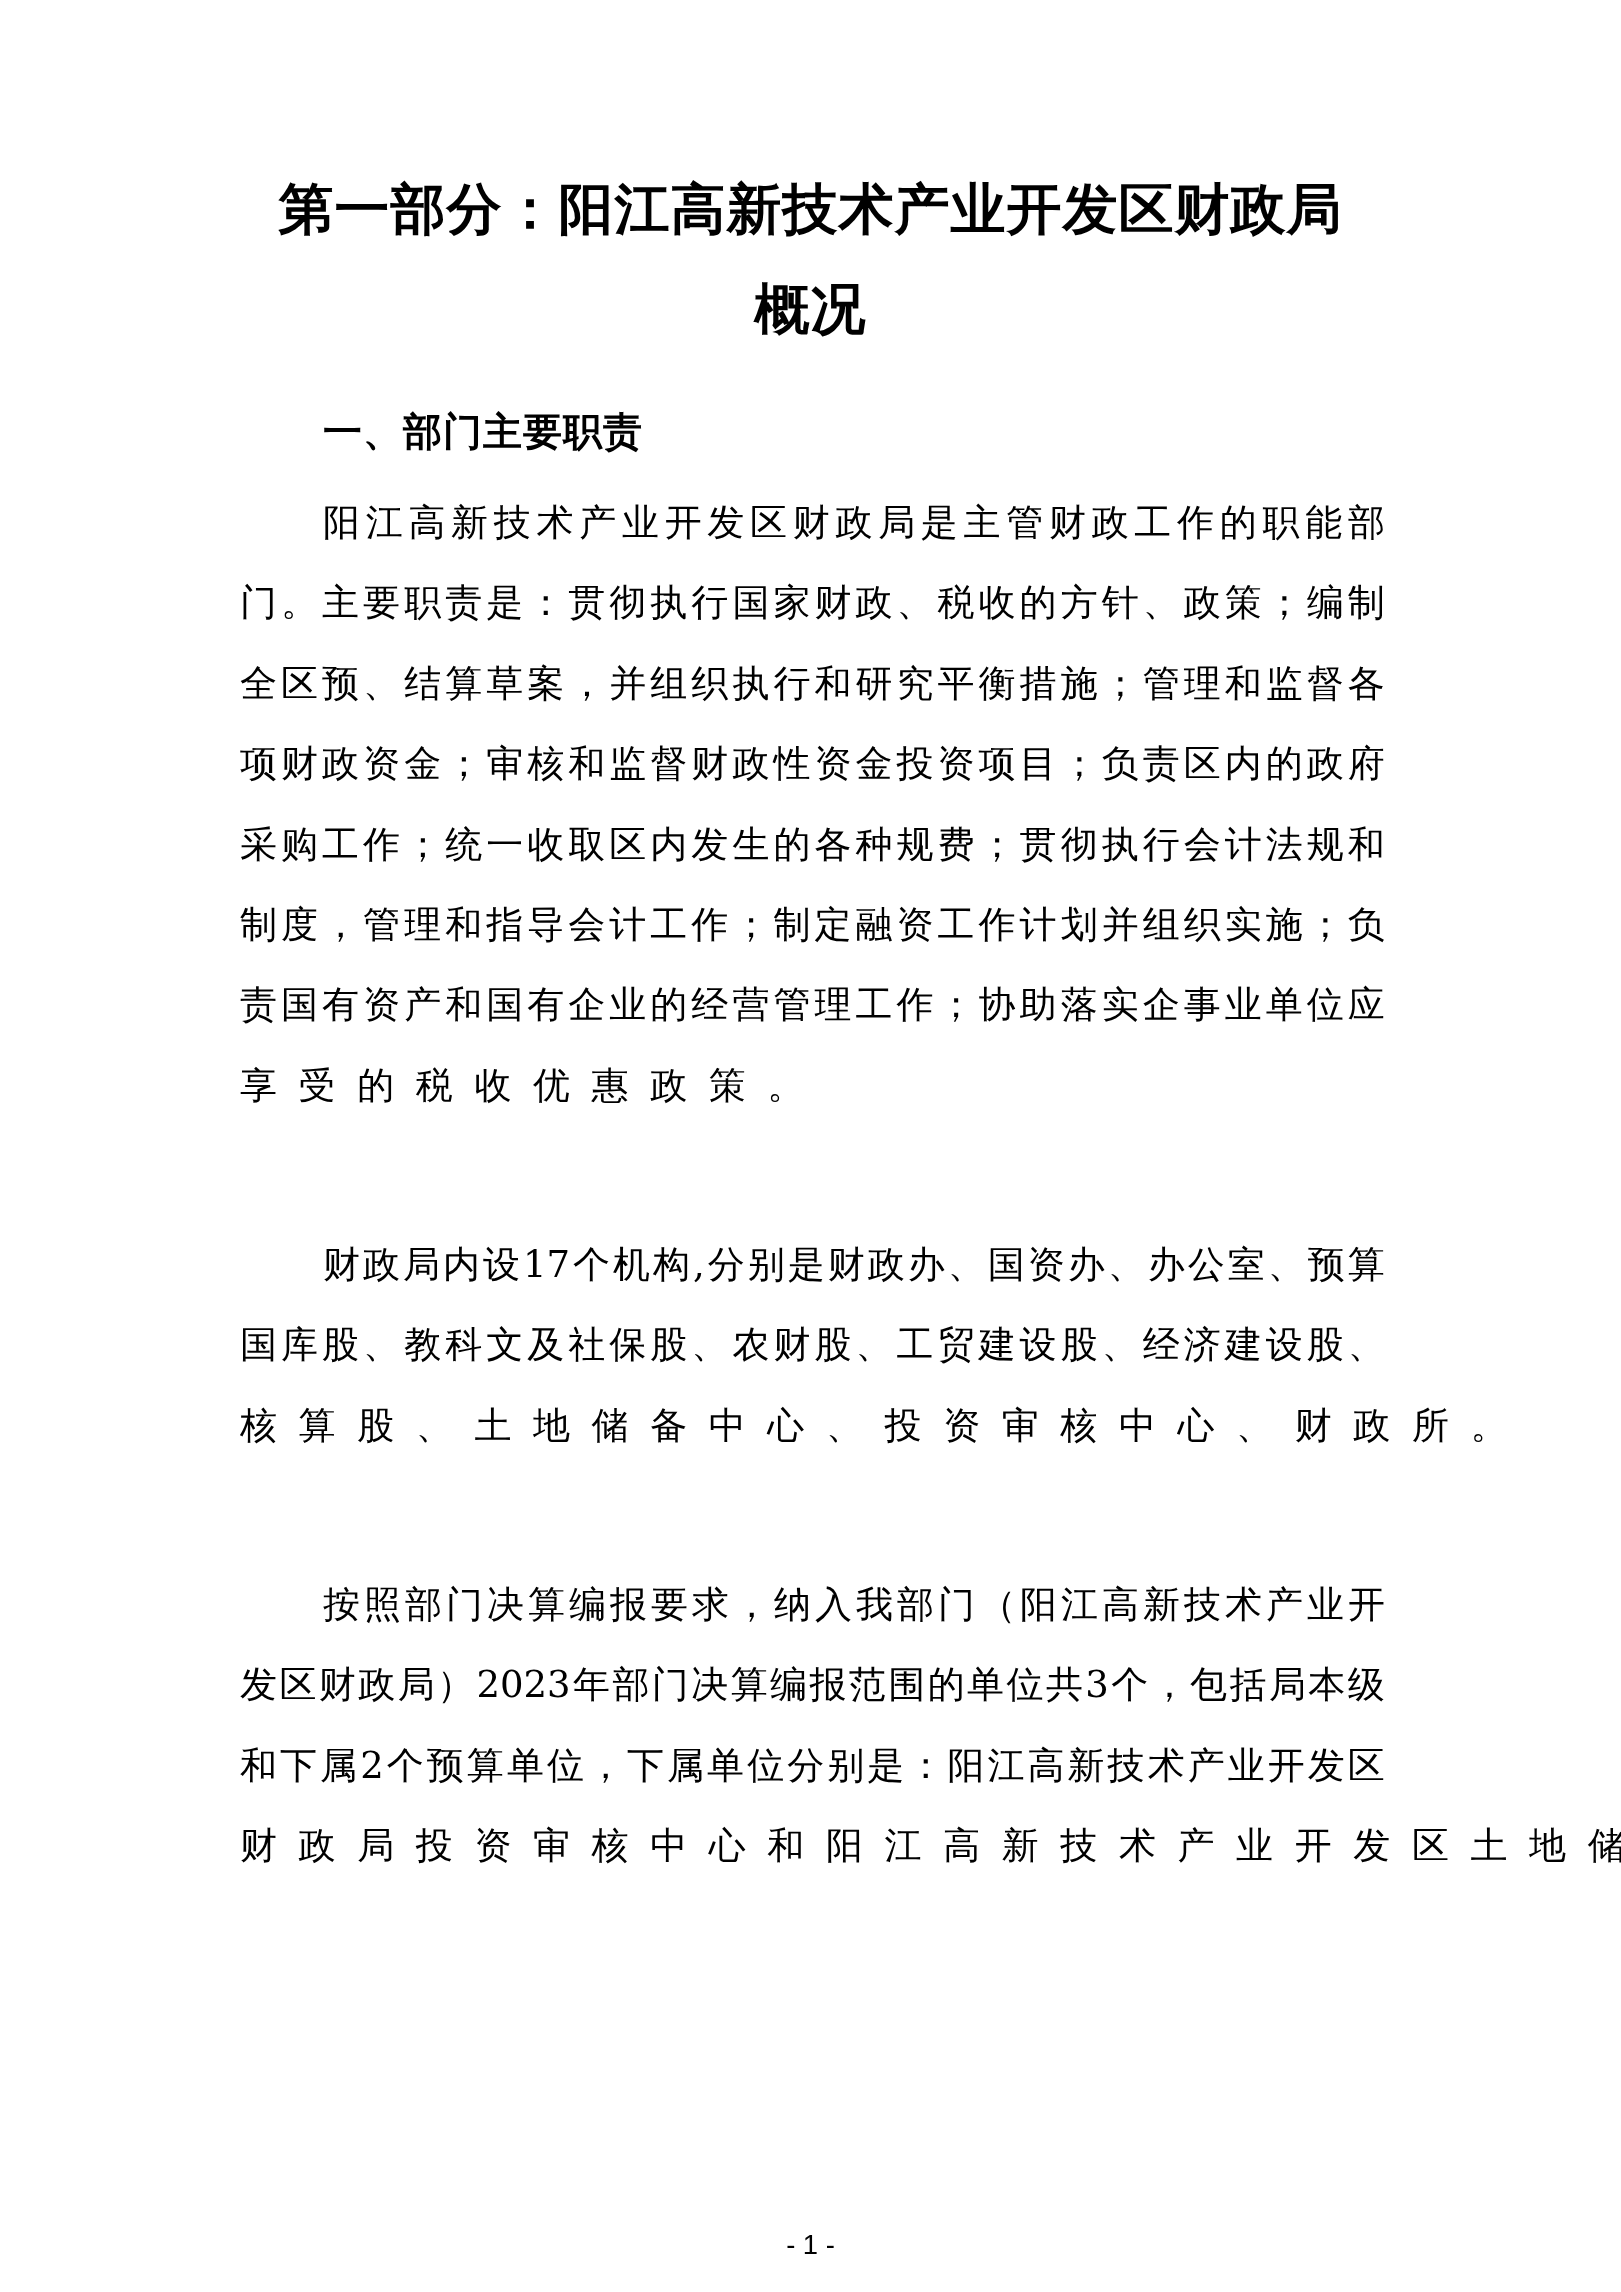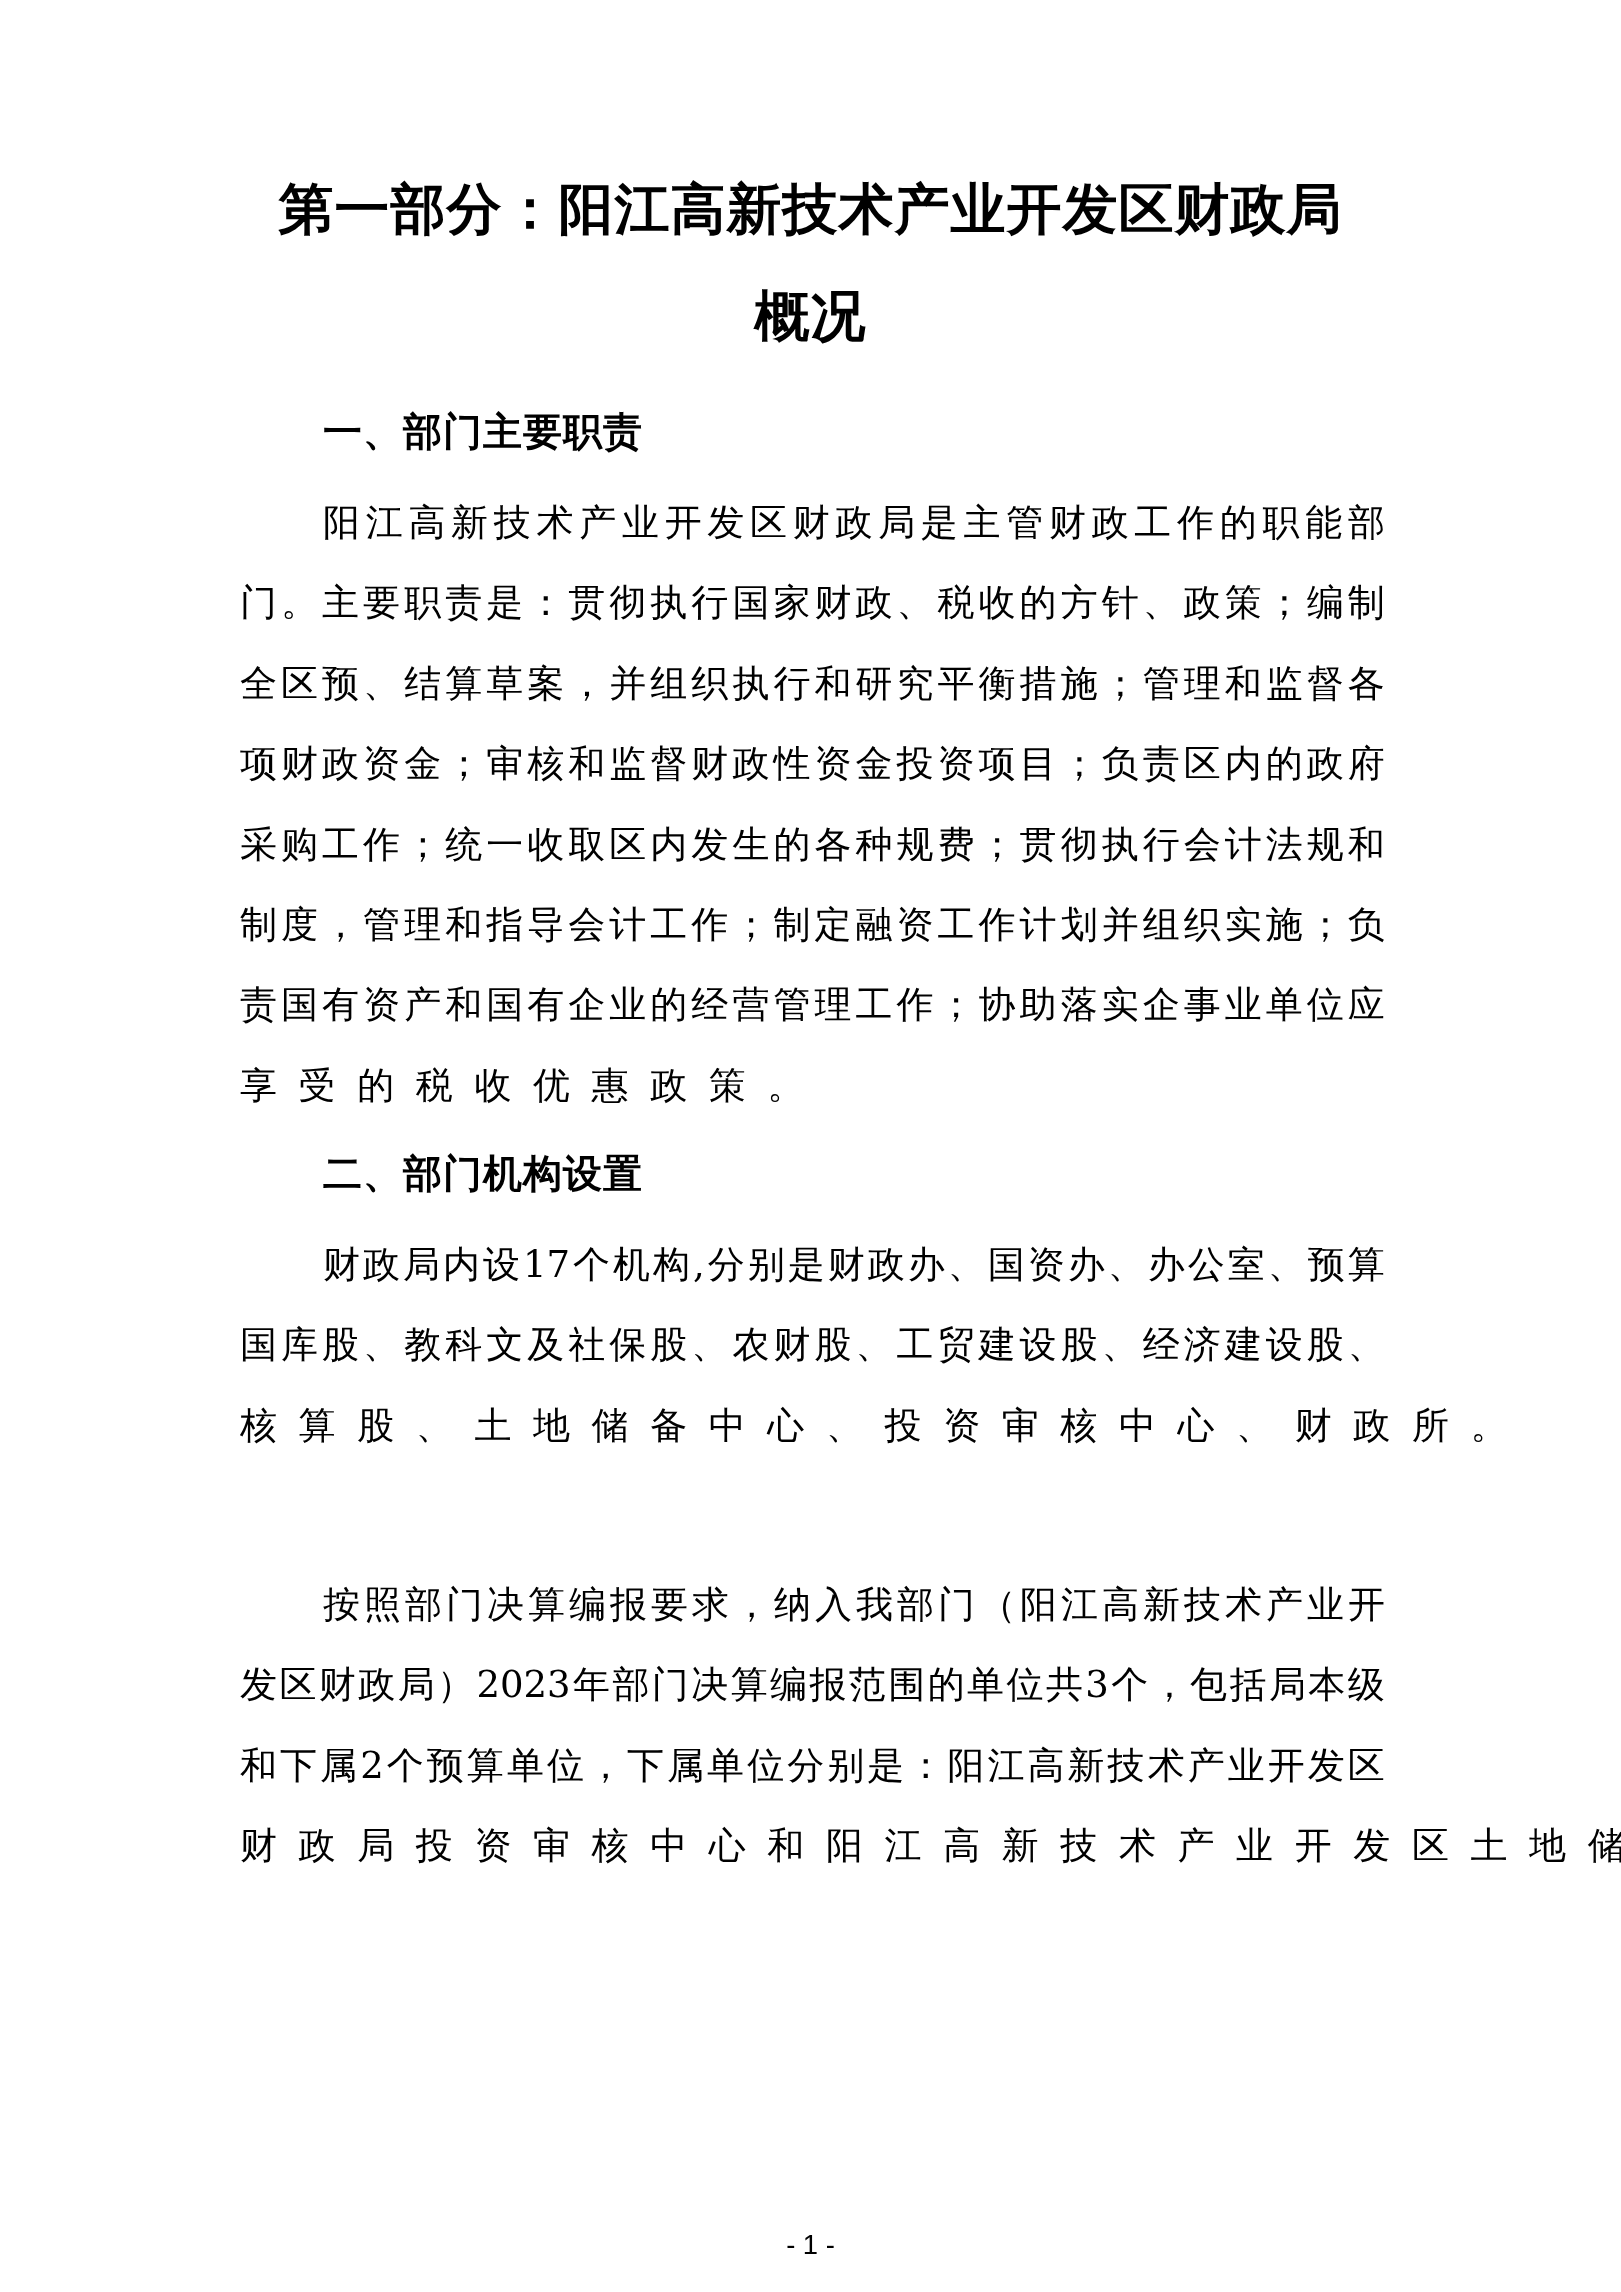--- a/index.html
+++ b/index.html
@@ -4,21 +4,21 @@
   <style>
     html, body { margin: 0; padding: 0; background: #ffffff; }
     body { width: 1621px; height: 2293px; position: relative; overflow: hidden; color: #000; }
     .page { position: absolute; left: 0; top: 0; width: 1572px; height: 2293px; }
     .title {
       position: absolute; left: 0; width: 1621px; text-align: center;
       font-family: "DejaVu Sans", "Liberation Sans", sans-serif; font-weight: bold;
       font-size: 55px; letter-spacing: 1px; line-height: 88px;
     }
     .t1 { top: 165px; }
-    .t2 { top: 272px; }
+    .t2 { top: 265px; }
     .heading {
       position: absolute; left: 323px; font-family: "DejaVu Sans", "Liberation Sans", sans-serif;
       font-weight: bold; font-size: 39px; line-height: 59px; letter-spacing: 1px;
     }
     .line {
       position: absolute; left: 240px; width: 1145px; height: 59px;
       font-family: "DejaVu Serif", "Liberation Serif", serif; font-size: 37px; line-height: 59px;
       text-align: justify; text-align-last: justify; white-space: nowrap;
       display: flex; justify-content: space-between;
     }
@@ -251,21 +251,20 @@
       <span>的</span>
       <span>税</span>
       <span>收</span>
       <span>优</span>
       <span>惠</span>
       <span>政</span>
       <span>策</span>
       <span>。</span>
     </div>
 
-  <div class="heading" style="top:1144px">二、部门机构设置</div>
   <div class="line indent" style="top:1235px">
       <span>财</span>
       <span>政</span>
       <span>局</span>
       <span>内</span>
       <span>设</span>
       <span>17</span>
       <span>个</span>
       <span>机</span>
       <span>构</span>

